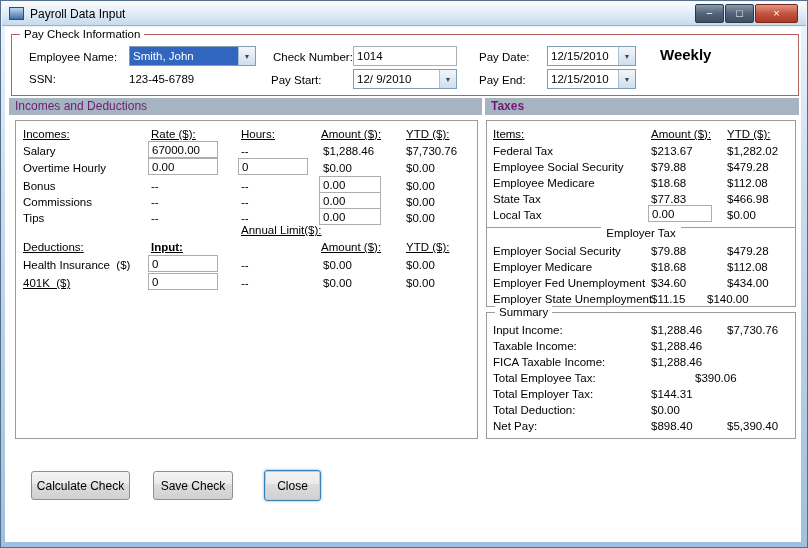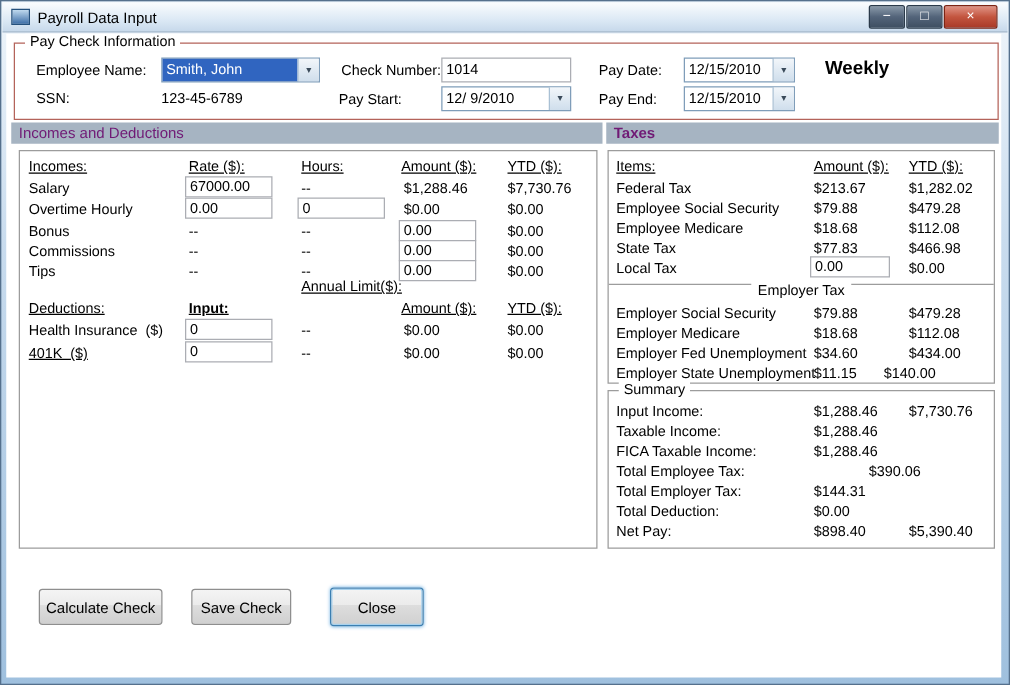--- a/index.html
+++ b/index.html
@@ -245,15 +245,15 @@
 
   <span class="lbl" style="left:492px; top:402px;">Total Deduction:</span>
   <span class="lbl" style="left:650px; top:402px;">$0.00</span>
 
   <span class="lbl" style="left:492px; top:418px;">Net Pay:</span>
   <span class="lbl" style="left:650px; top:418px;">$898.40</span>
   <span class="lbl" style="left:726px; top:418px;">$5,390.40</span>
 
   <button class="btn" style="left:30px; top:470px; width:99px; height:29px;">Calculate Check</button>
   <button class="btn" style="left:152px; top:470px; width:80px; height:29px;">Save Check</button>
-  <button class="btn default" style="left:263px; top:469px; width:75px; height:31px;">Close</button>
+  <button class="btn default" style="left:263px; top:469px; width:57px; height:31px;">Close</button>
 
 </div>
 
 </body></html>

